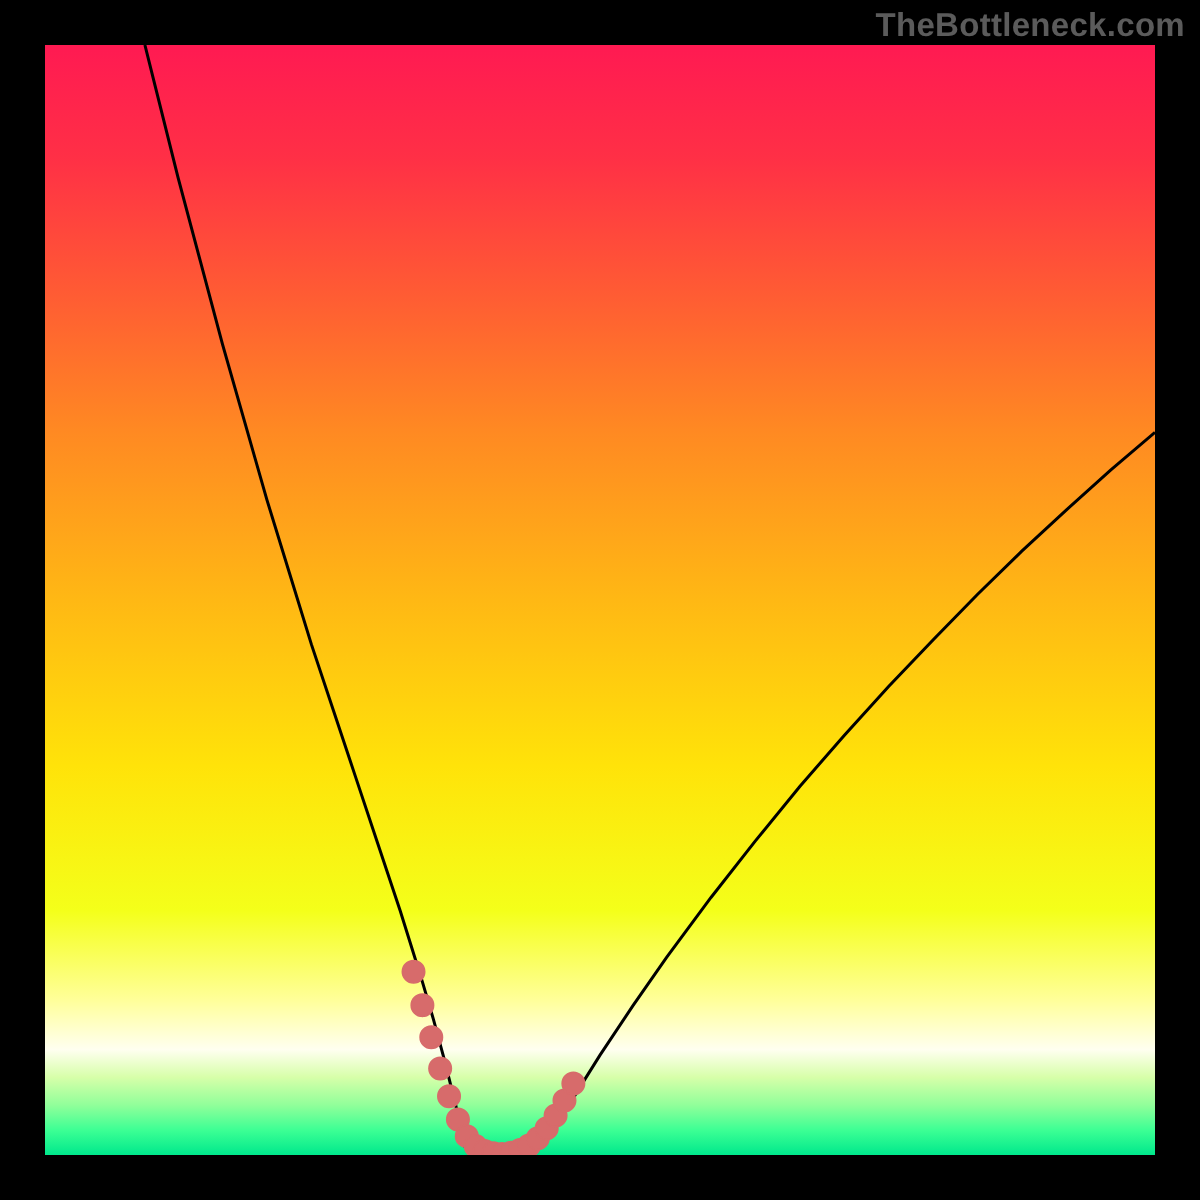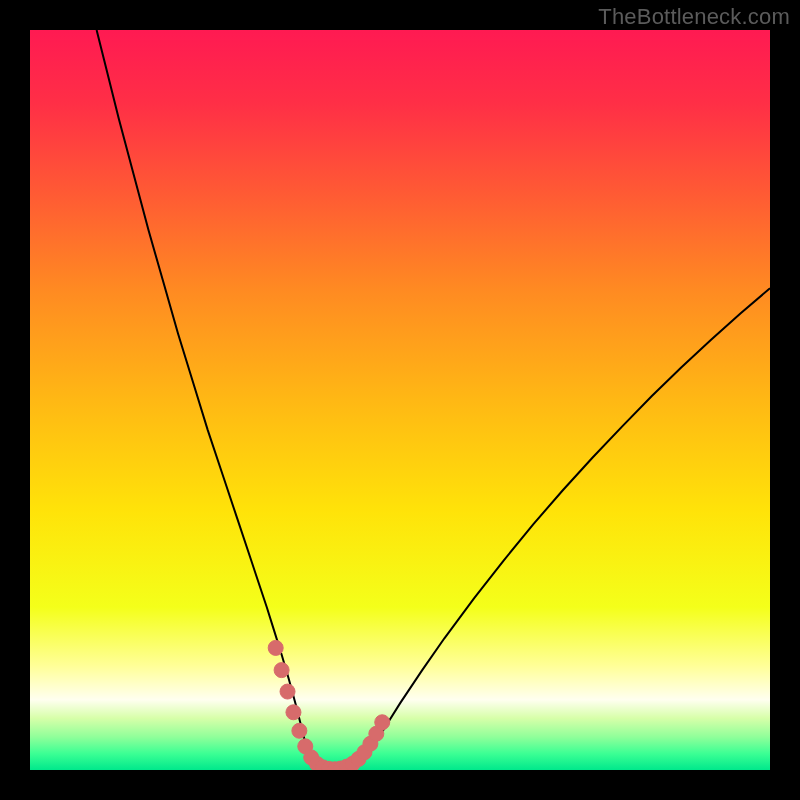--- a/index.html
+++ b/index.html
@@ -40,21 +40,21 @@
     top: 0;
     width: 100%;
     height: 100%;
   }
   .watermark {
     position: absolute;
     top: 4px;
     right: 10px;
     color: #5b5b5b;
     font-size: 22px;
-    font-weight: 400;
+    font-weight: 700;
     letter-spacing: 0.2px;
     margin-left: 26px;
   }
 </style>
 </head>
 <body>
 
 <div class="frame">
 
   <div class="watermark">TheBottleneck.com</div>

